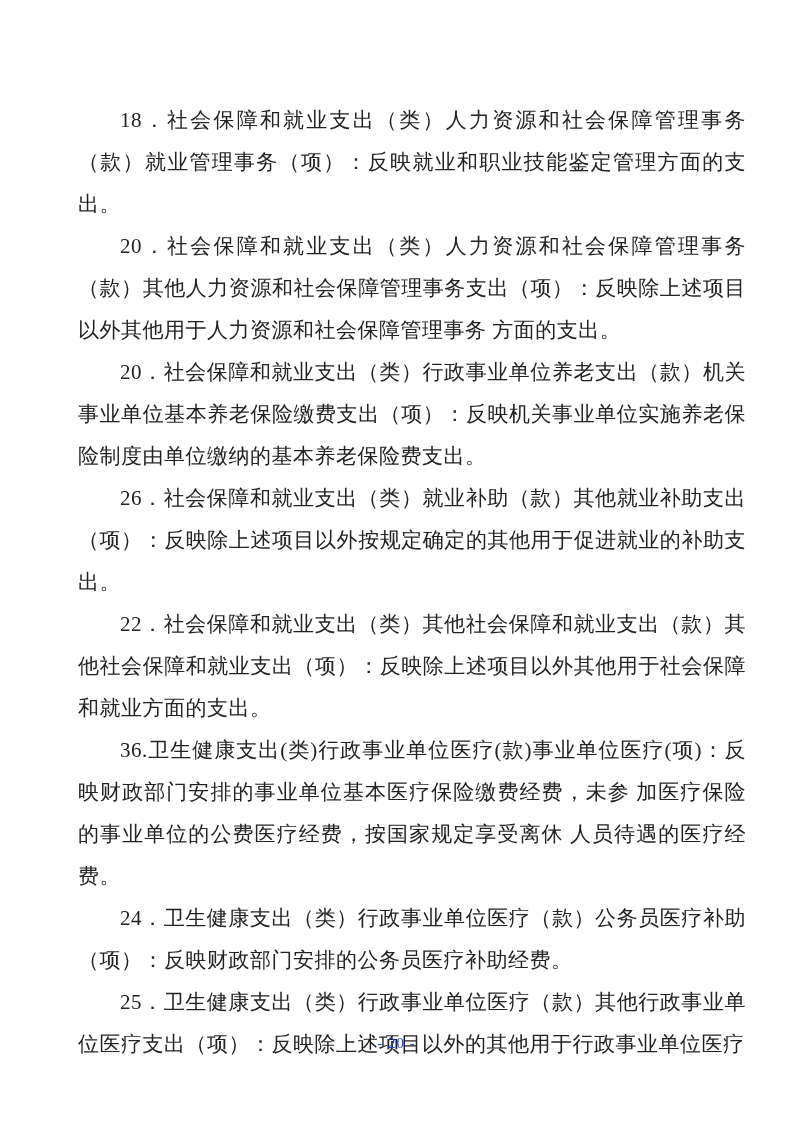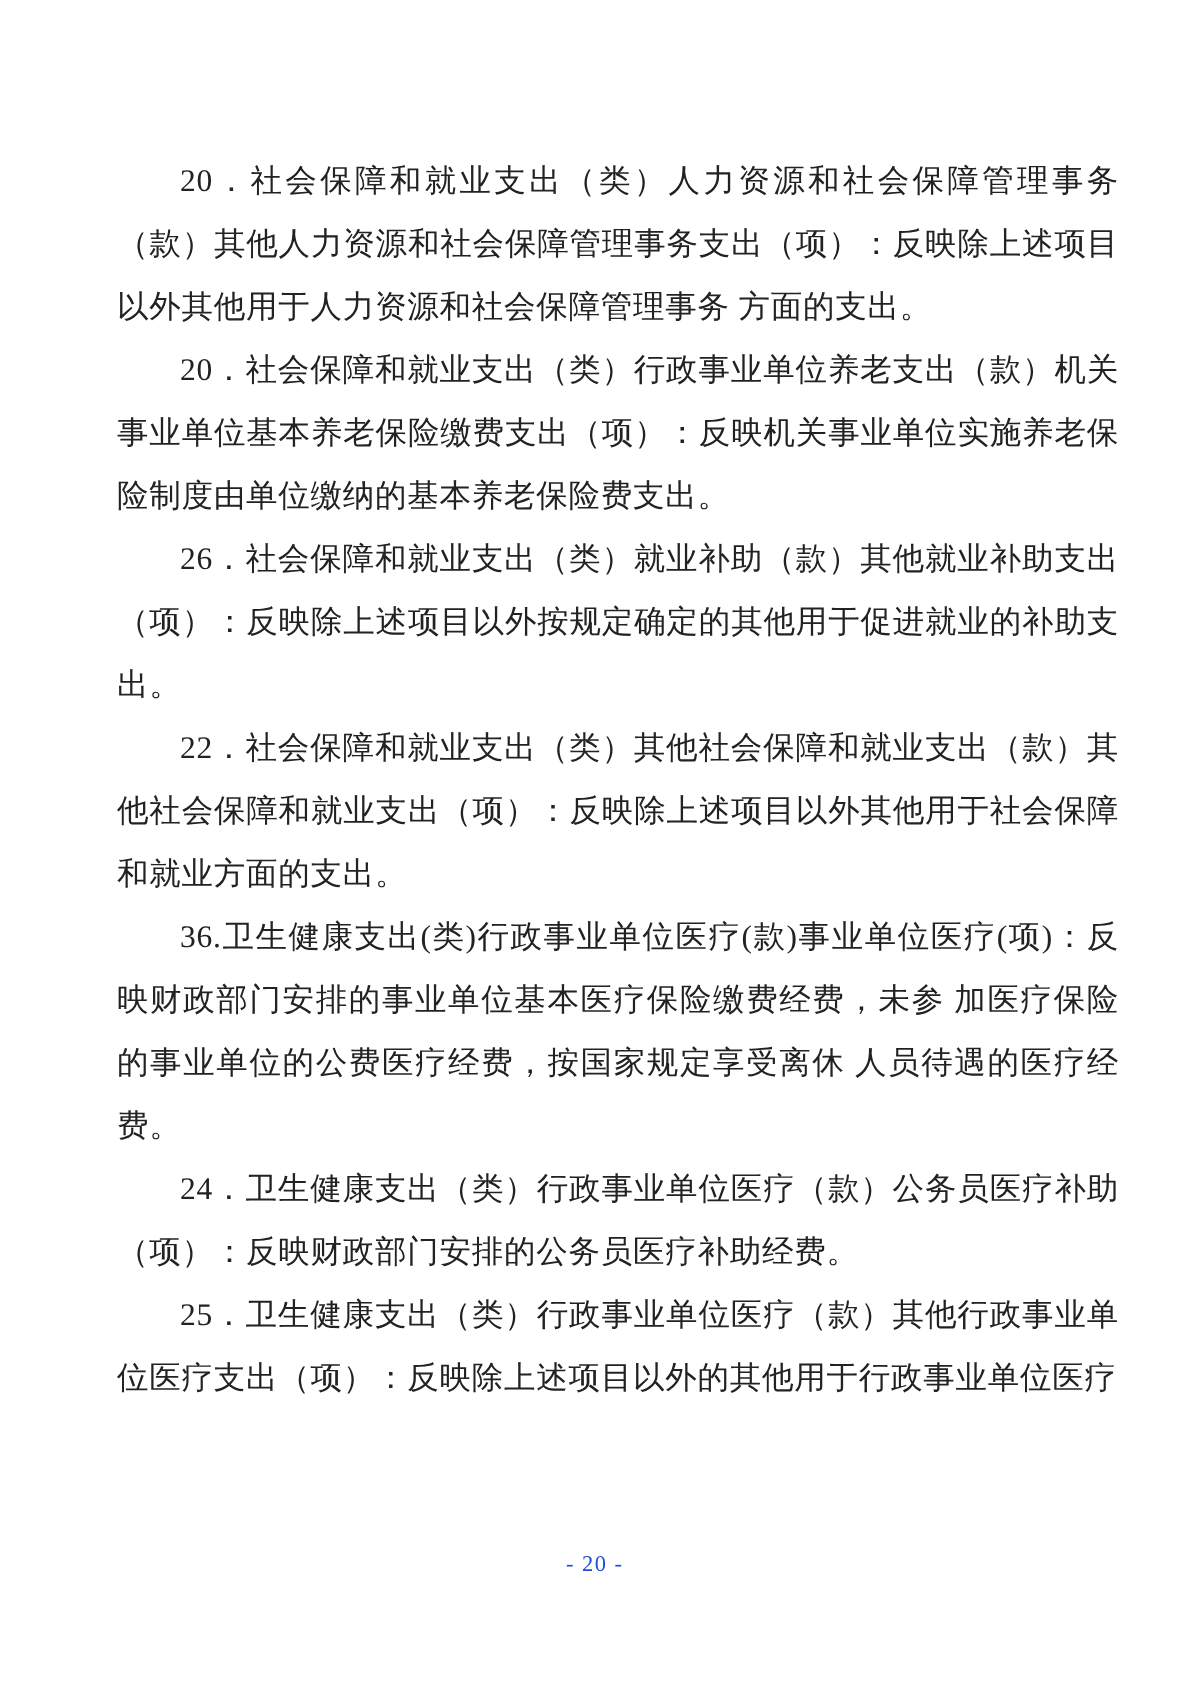--- a/index.html
+++ b/index.html
@@ -50,20 +50,21 @@
     letter-spacing: 1px;
     color: #1d4ed8;
     font-family: "Liberation Serif", "DejaVu Serif", serif;
   }
 </style>
 </head>
 <body>
 
 <div class="page">
   <main class="content">
+    <p class="para">18．社会保障和就业支出（类）人力资源和社会保障管理事务（款）就业管理事务（项）：反映就业和职业技能鉴定管理方面的支出。</p>
     <p class="para">20．社会保障和就业支出（类）人力资源和社会保障管理事务（款）其他人力资源和社会保障管理事务支出（项）：反映除上述项目以外其他用于人力资源和社会保障管理事务 方面的支出。</p>
     <p class="para">20．社会保障和就业支出（类）行政事业单位养老支出（款）机关事业单位基本养老保险缴费支出（项）：反映机关事业单位实施养老保险制度由单位缴纳的基本养老保险费支出。</p>
     <p class="para">26．社会保障和就业支出（类）就业补助（款）其他就业补助支出（项）：反映除上述项目以外按规定确定的其他用于促进就业的补助支出。</p>
     <p class="para">22．社会保障和就业支出（类）其他社会保障和就业支出（款）其他社会保障和就业支出（项）：反映除上述项目以外其他用于社会保障和就业方面的支出。</p>
     <p class="para">36.卫生健康支出(类)行政事业单位医疗(款)事业单位医疗(项)：反映财政部门安排的事业单位基本医疗保险缴费经费，未参 加医疗保险的事业单位的公费医疗经费，按国家规定享受离休 人员待遇的医疗经费。</p>
     <p class="para">24．卫生健康支出（类）行政事业单位医疗（款）公务员医疗补助（项）：反映财政部门安排的公务员医疗补助经费。</p>
     <p class="para">25．卫生健康支出（类）行政事业单位医疗（款）其他行政事业单位医疗支出（项）：反映除上述项目以外的其他用于行政事业单位医疗</p>
   </main>
   <footer class="footer">
     <span class="pageno">- 20 -</span>

